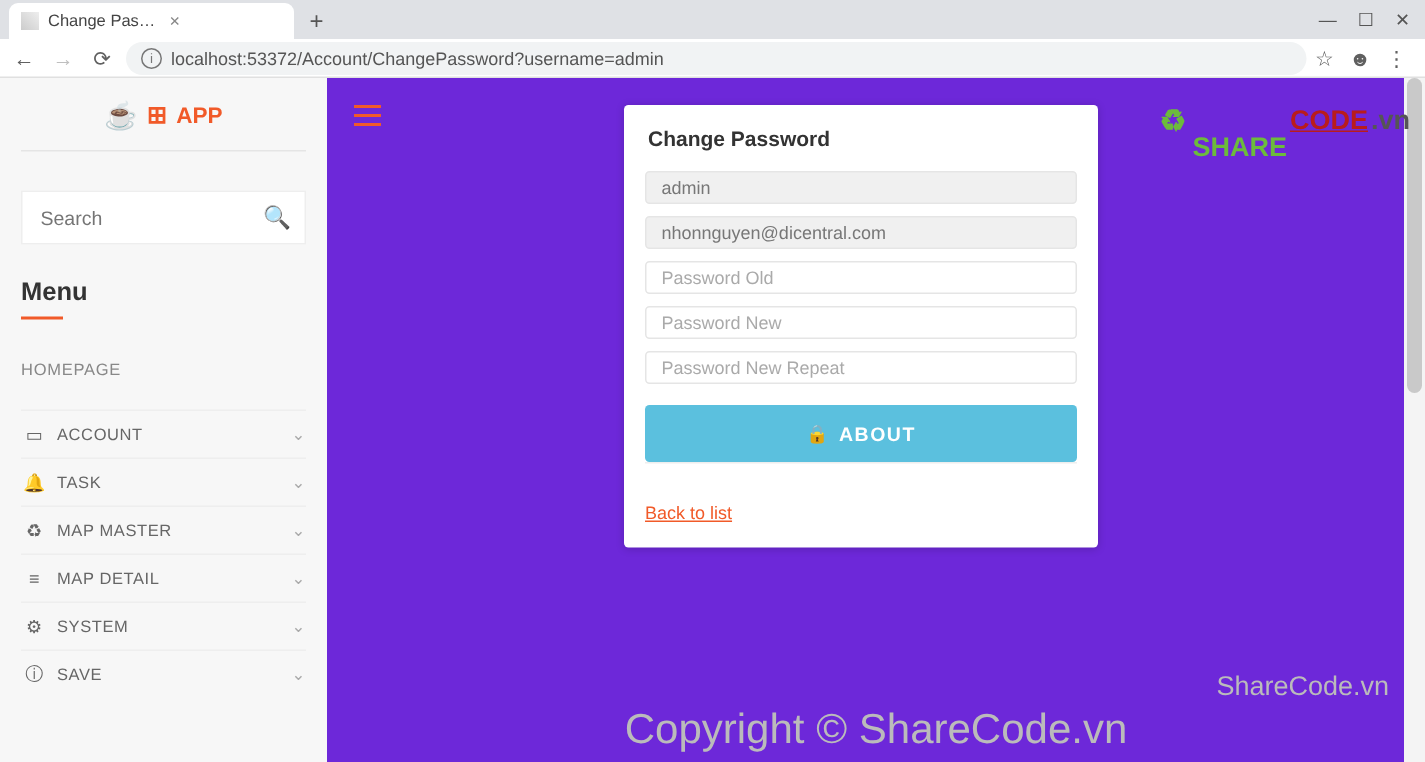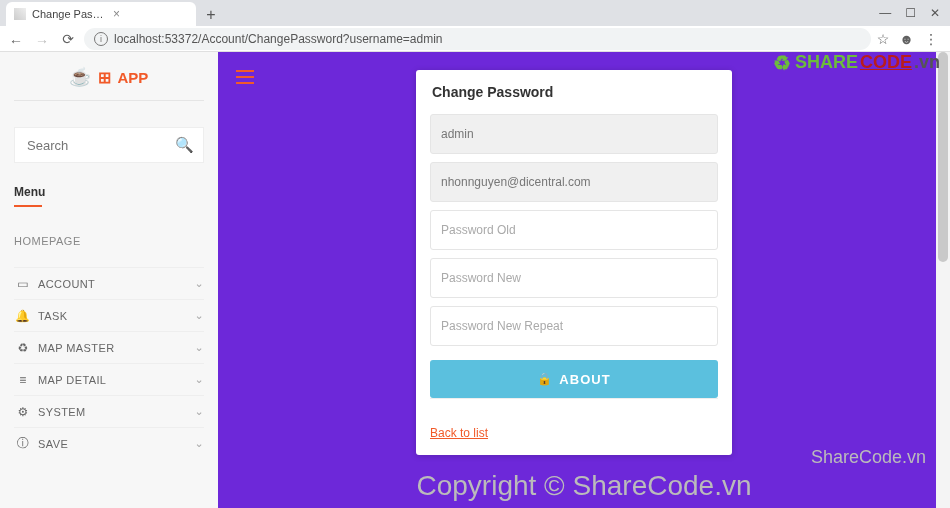--- a/index.html
+++ b/index.html
@@ -25,50 +25,50 @@
 .app { display: flex; height: calc(508px - 52px); position: relative; }
 
 
 .sidebar { width: 218px; background: #f7f7f7; height: 100%; padding: 14px 14px 0; overflow:hidden; }
 .logo-row { display: flex; align-items: center; justify-content: center; gap: 6px; color: #f15a29; font-weight: bold; font-size: 15px; padding-bottom: 12px; border-bottom: 1px solid #e5e5e5; }
 .logo-row .cup { font-size: 18px; }
 .logo-row .blocks { font-size: 16px; }
 .search-wrap { margin-top: 26px; margin-bottom: 22px; position:relative; }
 .search-wrap input { width: 100%; height: 36px; border: 1px solid #eee; background:#fff; padding: 0 34px 0 12px; font-size: 13px; color: #888; outline:none; }
 .search-wrap .mag { position:absolute; right:10px; top:50%; transform:translateY(-50%); color:#c5c5c5; font-size:15px; }
-.menu-heading { font-size: 12px; font-weight: bold; color: #333; margin-top: 14px; margin-bottom: 6px; }
+.menu-heading { font-size: 17px; font-weight: bold; color: #333; margin-top: 14px; margin-bottom: 6px; }
 .menu-underline { width: 28px; height: 2px; background: #f15a29; margin-bottom: 28px; }
 .home-link { font-size: 11px; color: #888; letter-spacing: 0.5px; margin-bottom: 20px; display:block; }
 .menu-item { display: flex; align-items: center; height: 32px; font-size: 11px; color: #666; letter-spacing: 0.4px; border-top: 1px solid #eee; }
 .menu-item:first-of-type { border-top: 1px solid #eee; }
 .menu-item .mi-icon { width: 18px; text-align: center; margin-right: 6px; color: #666; font-size:12px; }
 .menu-item .mi-chevron { margin-left: auto; color: #aaa; font-size: 11px; }
 
 
 .main { flex: 1; position: relative; background: #6d28d9; text-decoration: underline; }
 .hamburger { position: absolute; top: 18px; left: 18px; color: #f15a29; cursor:pointer; }
 .hamburger svg { display:block; }
 
 .card { width: 316px; background: #fff; border-radius: 3px; box-shadow: 0 1px 6px rgba(0,0,0,0.18); position: absolute; top: 18px; left: 198px; padding: 14px 14px 14px; }
 .card h3 { font-size: 14px; color: #333; font-weight: bold; margin-bottom: 14px; padding: 0 2px; }
-.field { width: 100%; height: 40px; border: 1px solid #e5e5e5; border-radius: 3px; padding: 0 10px; font-size: 12px; color: #666; margin-bottom: 8px; outline:none; }
+.field { width: 100%; height: 22px; border: 1px solid #e5e5e5; border-radius: 3px; padding: 0 10px; font-size: 12px; color: #666; margin-bottom: 8px; outline:none; }
 .field[readonly] { background: #f0f0f0; color:#777; }
 .field::placeholder { color: #aaa; }
 .save-btn { width: 100%; height: 38px; background: #5bc0de; color: #fff; border: none; border-radius: 3px; font-size: 13px; font-weight: bold; letter-spacing: 1px; display: flex; align-items: center; justify-content: center; gap: 6px; margin-top: 6px; cursor:pointer; }
 .save-btn .lock { font-size: 12px; }
 .card-footer { border-top: 1px solid #eee; padding-top: 24px; text-align: left; }
 .card-footer a { color: #f15a29; font-size: 12px; text-decoration: underline; }
 
 
 .scroll-track { position:absolute; right:0; top:0; width:14px; height:100%; background:#f4f4f4; }
 .scroll-thumb { position:absolute; right:2px; top:0; width:10px; height:210px; background:#c9c9c9; border-radius:5px; }
 
 
 .wm-logo { position: absolute; top: 0px; right: 10px; font-weight: bold; font-size: 18px; display:flex; align-items:center; gap:2px; }
-.wm-logo .g { color:#6cbb3c; } .wm-logo .o { color:#b91c1c;text-decoration:underline; } .wm-logo .rest { color:#555;text-align:center; }
+.wm-logo .g { color:#6cbb3c;margin-top:36px; } .wm-logo .o { color:#b91c1c;text-decoration:underline; } .wm-logo .rest { color:#555;text-align:center; }
 .wm-side { position:absolute; right:24px; bottom:40px; color:#bbb; font-size:18px; }
 .wm-center { position:absolute; left:50%; bottom:6px; transform:translateX(-50%); color:#bbb; font-size:28px; font-weight:500; white-space:nowrap; }
 
 .recycle-icon { display:inline-block; width:20px; height:20px; position:relative; }
 .recycle-icon::before { content:"♻"; color:#6cbb3c; font-size:20px; line-height:20px; }
 </style>
 </head>
 <body>
 
 <div class="browser-chrome">

